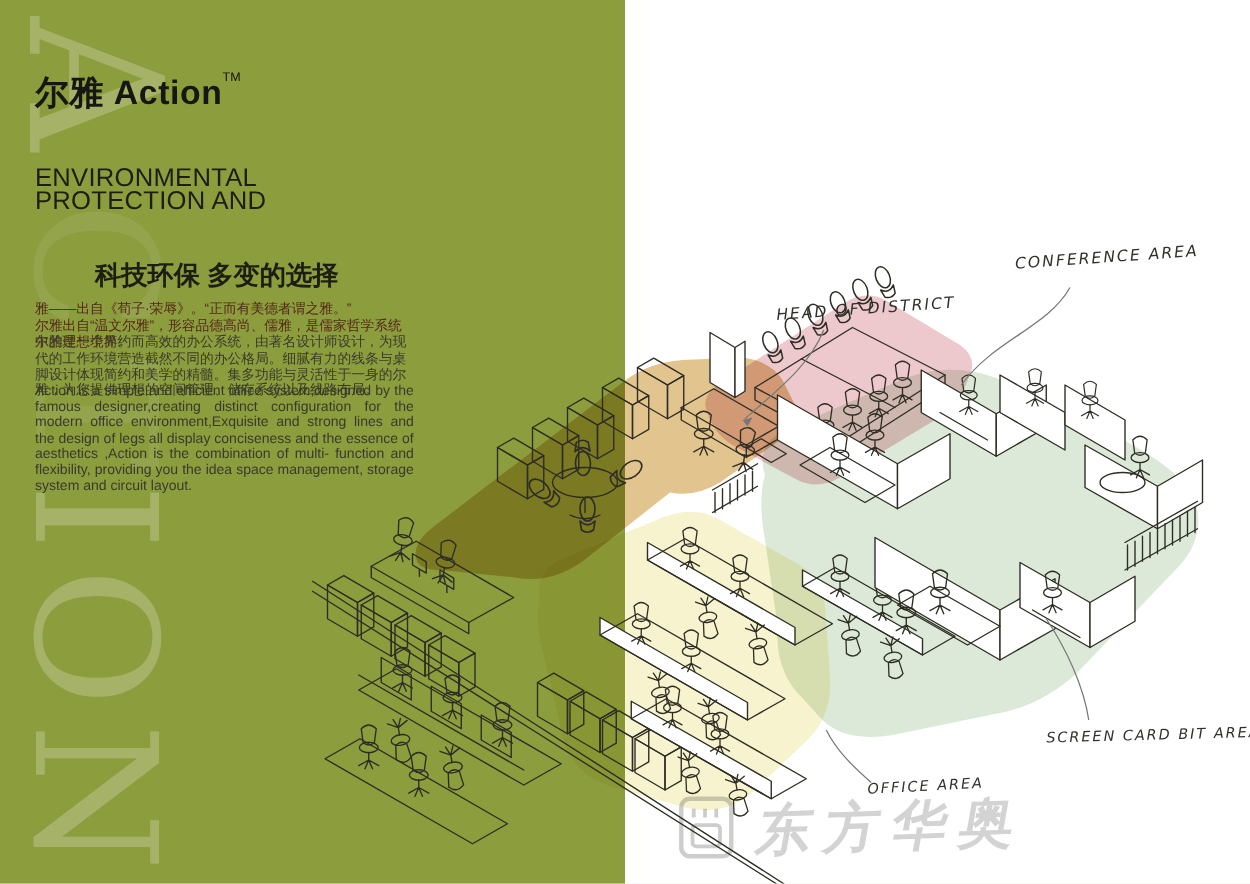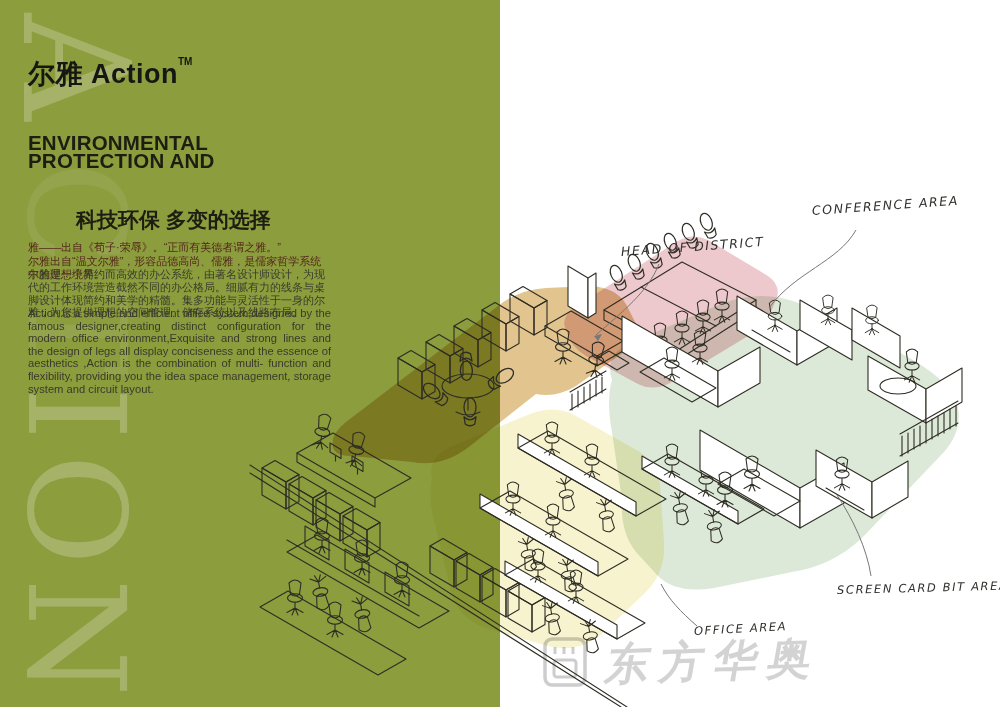--- a/index.html
+++ b/index.html
@@ -17,22 +17,22 @@
   }
   .wm-a { top:-7px;  font-size:148px; }
   .wm-c { top:146px; font-size:135px; opacity:.07; }
   .wm-t { top:264px; font-size:135px; opacity:.07; }
   .wm-i { top:346px; font-size:135px; }
   .wm-o { top:442px; font-size:135px; }
   .wm-n { top:570px; font-size:135px; }
 
   .lt { position:absolute; left:28px; color:#161612; }
   .title { top:56px; font-size:27px; font-weight:bold; letter-spacing:0.5px; }
-  .title sup { font-size:10px; font-weight:bold; vertical-align:18px; letter-spacing:0; }
-  .head-en { top:134px; font-size:20.5px; font-weight:bold; line-height:17.6px; letter-spacing:0.2px; color:#1d1d12; }
+  .title sup { font-size:10px; font-weight:normal; vertical-align:18px; letter-spacing:0; }
+  .head-en { top:134px; font-size:20.5px; font-weight:normal; line-height:17.6px; letter-spacing:0.2px; color:#1d1d12; }
   .head-cn { top:206px; font-size:21px; font-weight:bold; color:#1d1d12;margin-left:48px; }
   .intro   { top:241px; width:302px; font-size:11px; font-weight:normal; line-height:13.5px; color:#54271b; }
   .body-cn { top:268px; width:302px; font-size:11px; line-height:12.8px; color:#3a3a2b; }
   .body-en { top:307px; width:303px; font-size:11.2px; line-height:12.6px; color:#3a3a2b; text-align:justify; }
 
   
   .lbl {
     position:absolute; font-family:"DejaVu Sans", sans-serif; font-style:italic;
     font-size:12px; letter-spacing:1.6px; color:#30302c; white-space:nowrap;
     transform-origin:left center;

